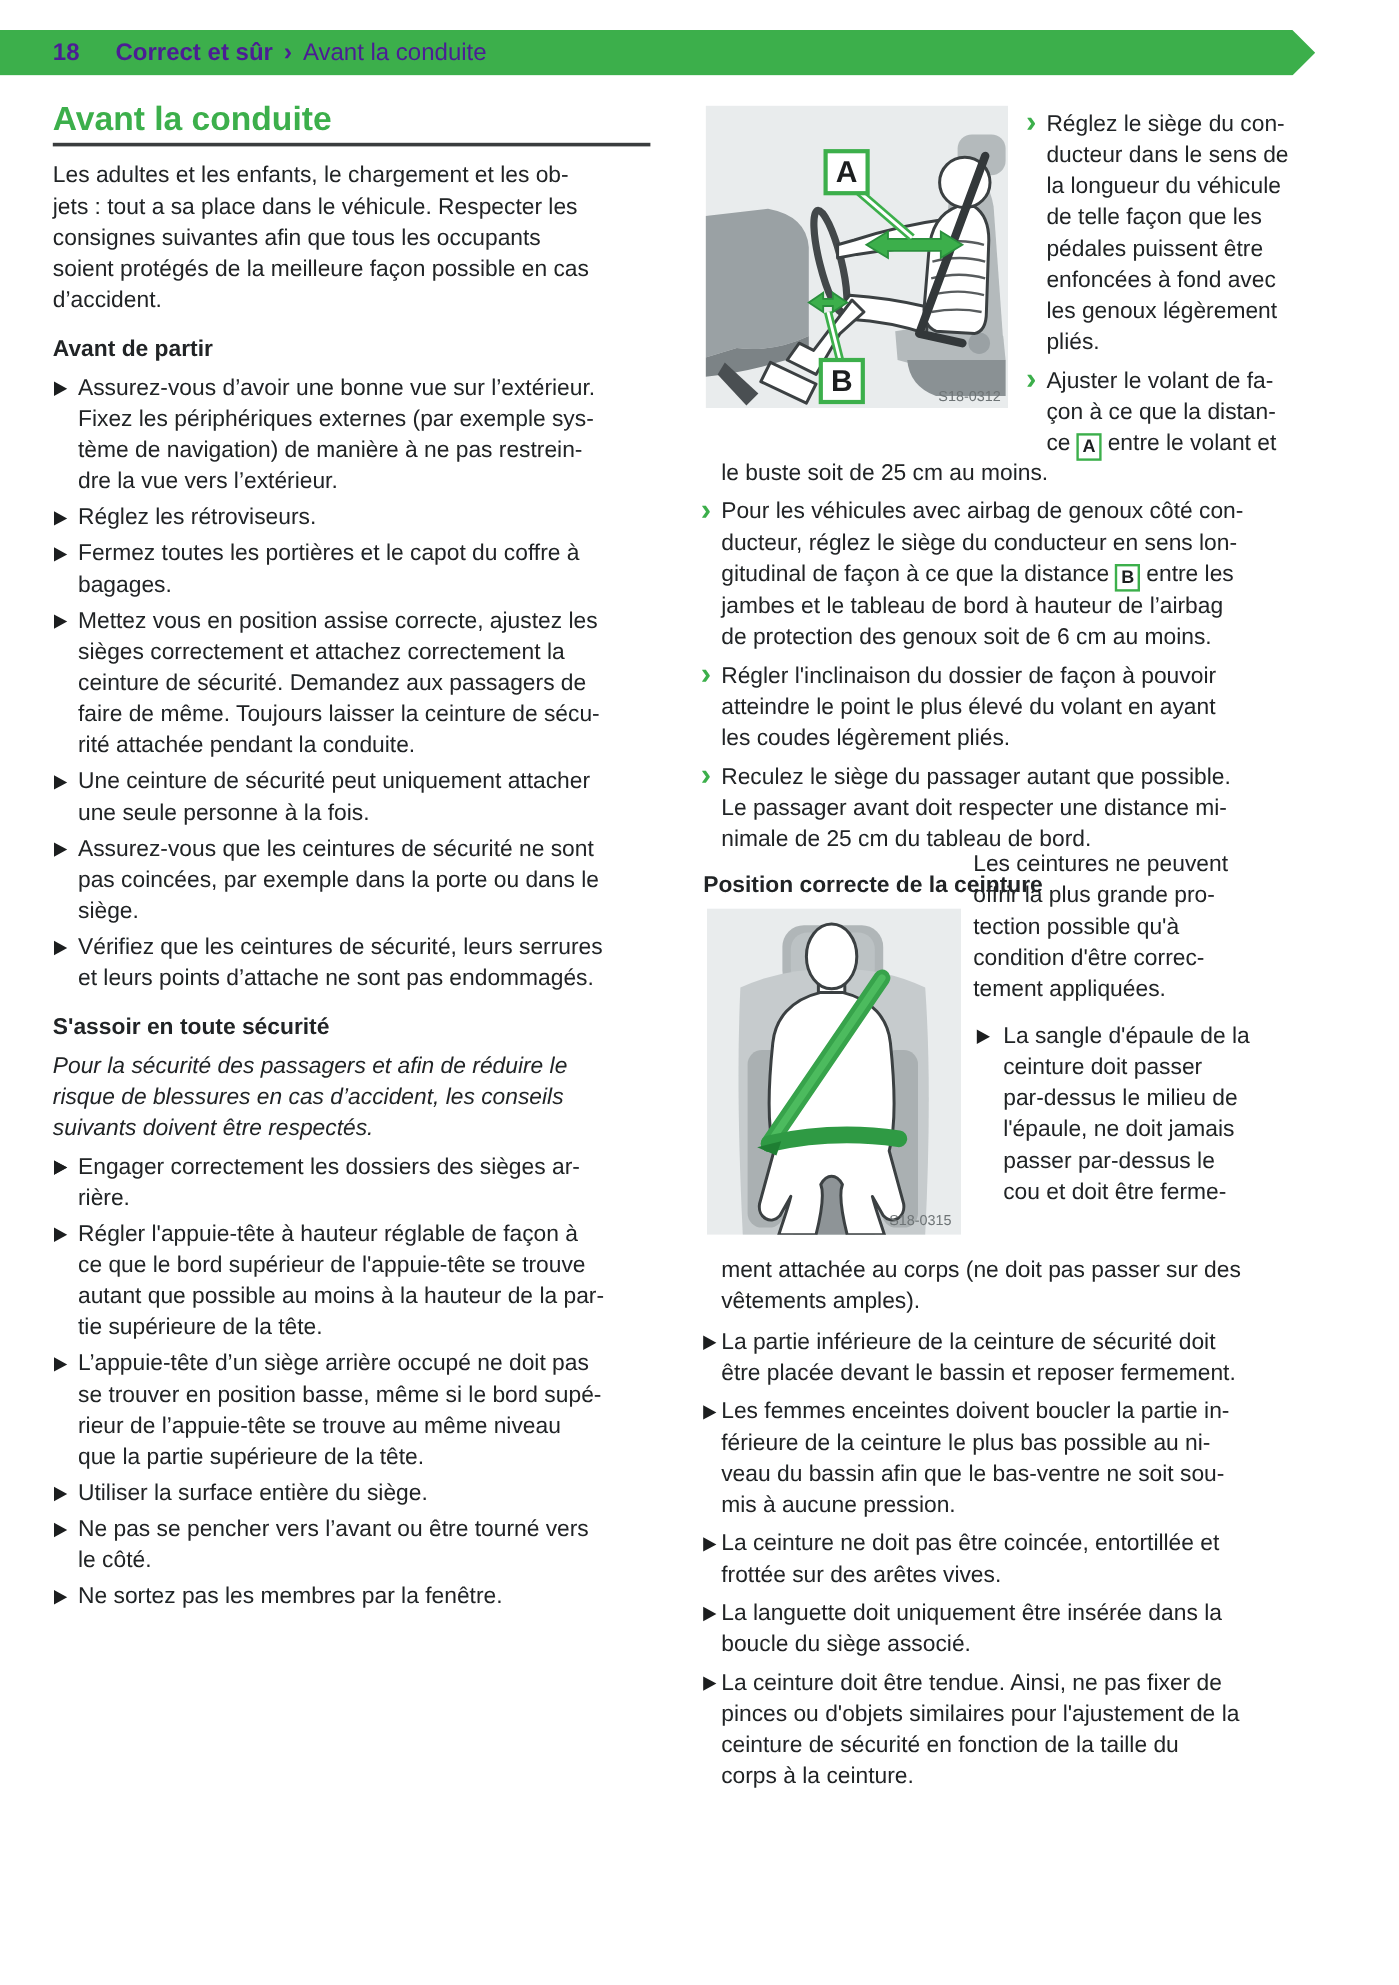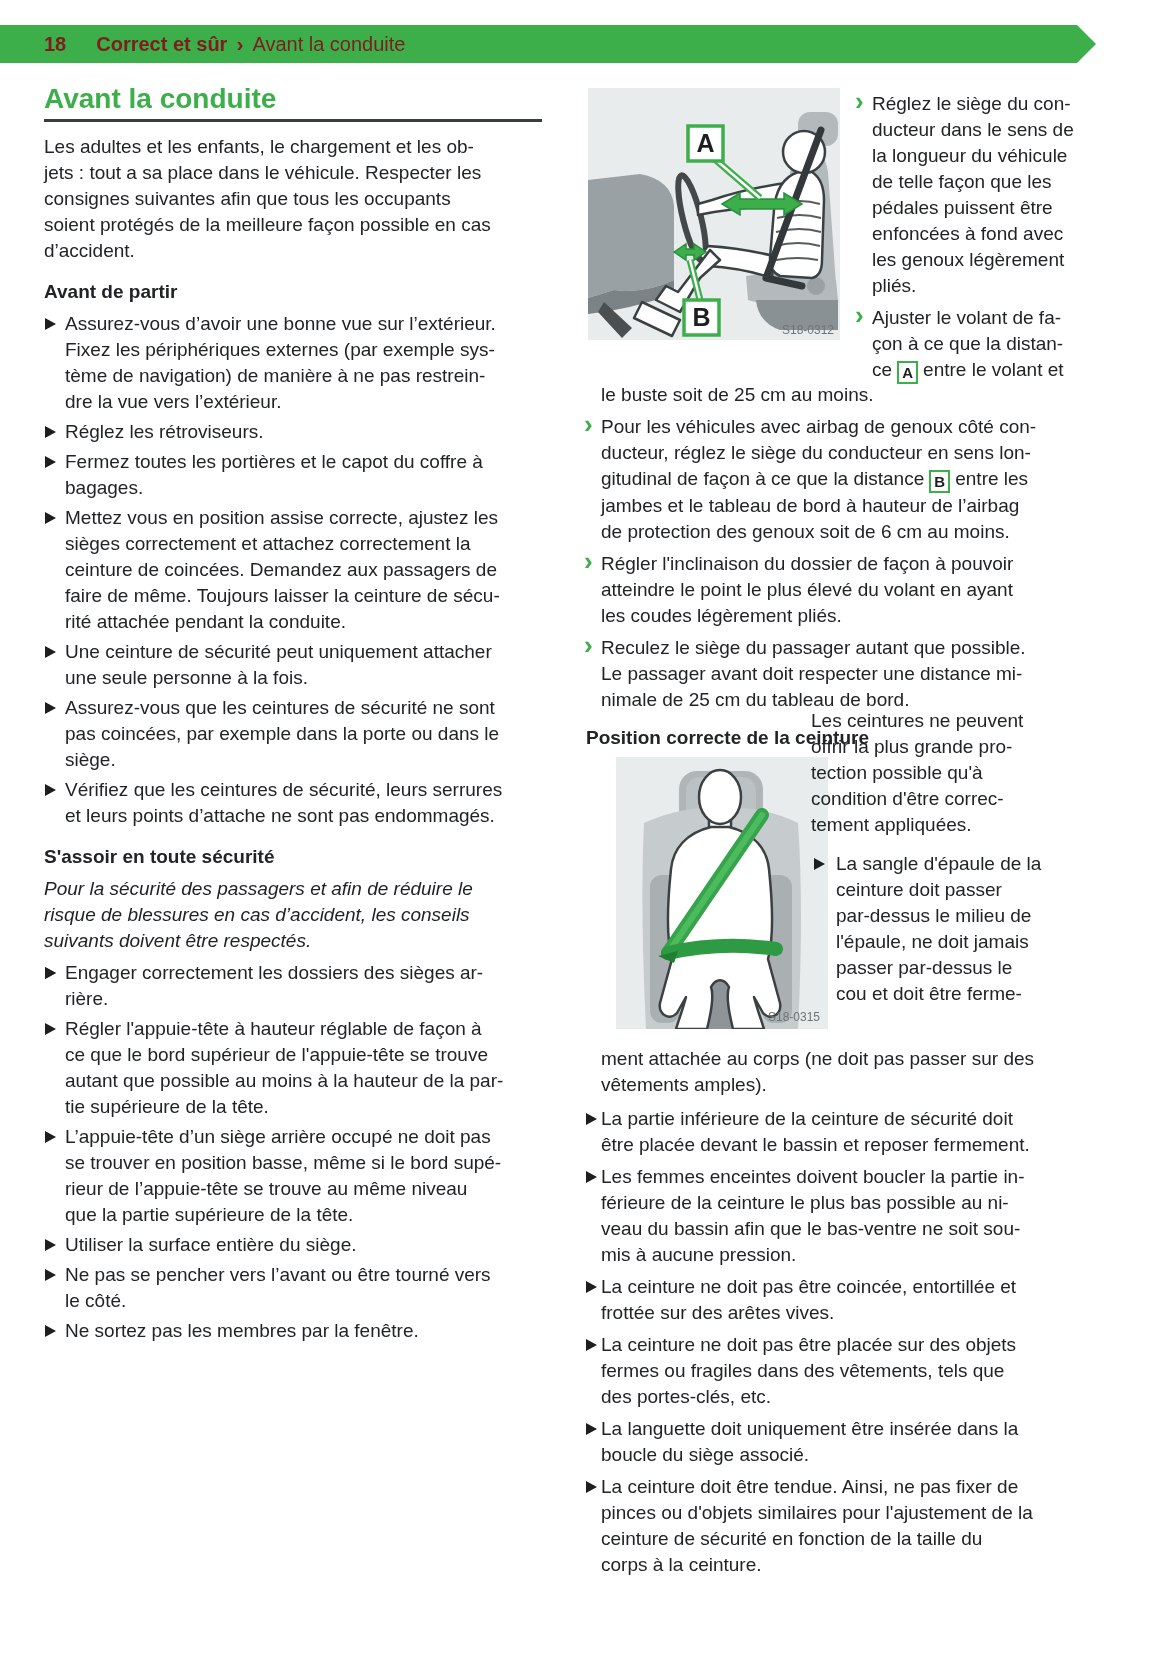--- a/index.html
+++ b/index.html
@@ -1,21 +1,21 @@
 <!DOCTYPE html>
 <html><head>
 <meta charset="utf-8">
 <style>
   html,body{margin:0;padding:0;background:#ffffff;}
   .page{position:relative;width:1166px;height:1654px;background:#ffffff;overflow:hidden;
         font-family:"Liberation Sans",sans-serif;color:#212426;}
   
   .hdr{position:absolute;left:0;top:25px;width:1096px;height:38px;background:#3CAF4B;
        clip-path:polygon(0 0,1077px 0,1096px 19px,1077px 38px,0 38px);
-       color:#7f1d1d;display:flex;align-items:center;font-size:20px;}
+       color:#4c1d95;display:flex;align-items:center;font-size:20px;}
   .hdr .num{font-weight:bold;margin-left:44px;}
   .hdr .sec{font-weight:bold;margin-left:30px;}
   .hdr .sep{margin:0 9px;font-size:21px;font-weight:bold;}
   
   .col-l{position:absolute;left:44px;top:84px;width:498px;font-size:19px;line-height:26px;}
   h1.title{font-size:28px;line-height:30px;color:#3CAF4B;font-weight:bold;margin:0;
            padding-bottom:5px;border-bottom:3px solid #3a3d3e;}
   .intro{margin-top:12px;}
   .sub{font-weight:bold;margin-top:15px;}
   .p2{margin-top:6px;font-style:italic;}
@@ -27,21 +27,21 @@
   
   .fig1{position:absolute;left:588px;top:88px;width:252px;height:252px;}
   .nb1{position:absolute;left:857px;top:85px;width:286px;font-size:19px;line-height:26px;}
   .nb1 li{padding-left:18px;margin-top:5px;}
   .nb1 li:first-child{margin-top:0;}
   .chev{position:absolute;left:-2px;top:-3px;color:#3CAF4B;font-weight:bold;font-size:26px;line-height:26px;}
   .rlow{position:absolute;left:586px;top:382px;width:552px;font-size:19px;line-height:26px;}
   .cont{padding-left:15px;}
   .glist li{padding-left:15px;margin-top:6px;}
   .possub{font-weight:bold;margin-top:12px;}
-  .fig2{position:absolute;left:589px;top:757px;width:176px;height:272px;margin-left:27px;}
+  .fig2{position:absolute;left:589px;top:757px;width:176px;height:272px;}
   .nb2{position:absolute;left:811px;top:708px;width:332px;font-size:19px;line-height:26px;}
   .nb2 li{padding-left:25px;margin-top:13px;}
   .nb2 .tri{left:3px;}
   .rbot{position:absolute;left:586px;top:1046px;width:552px;font-size:19px;line-height:26px;}
   .rbot ul{margin-top:8px;}
   .rbot li{padding-left:15px;margin-top:6px;}
   .rbot .tri{left:0;}
   .chip{display:inline-block;min-width:21px;border:2px solid #3CAF4B;background:#fff;color:#1c1e1f;
         font-weight:bold;font-size:15px;line-height:19px;text-align:center;padding:0 2px;margin:0 5px;
         vertical-align:-2px;box-sizing:border-box;}
@@ -69,21 +69,21 @@
     <ul>
       <li><span class="tri"></span><span class="ml">Assurez-vous d’avoir une bonne vue sur l’extérieur.
 Fixez les périphériques externes (par exemple sys-
 tème de navigation) de manière à ne pas restrein-
 dre la vue vers l’extérieur.</span></li>
       <li><span class="tri"></span><span class="ml">Réglez les rétroviseurs.</span></li>
       <li><span class="tri"></span><span class="ml">Fermez toutes les portières et le capot du coffre à
 bagages.</span></li>
       <li><span class="tri"></span><span class="ml">Mettez vous en position assise correcte, ajustez les
 sièges correctement et attachez correctement la
-ceinture de coincées. Demandez aux passagers de
+ceinture de sécurité. Demandez aux passagers de
 faire de même. Toujours laisser la ceinture de sécu-
 rité attachée pendant la conduite.</span></li>
       <li><span class="tri"></span><span class="ml">Une ceinture de sécurité peut uniquement attacher
 une seule personne à la fois.</span></li>
       <li><span class="tri"></span><span class="ml">Assurez-vous que les ceintures de sécurité ne sont
 pas coincées, par exemple dans la porte ou dans le
 siège.</span></li>
       <li><span class="tri"></span><span class="ml">Vérifiez que les ceintures de sécurité, leurs serrures
 et leurs points d’attache ne sont pas endommagés.</span></li>
     </ul>
@@ -241,23 +241,20 @@
 vêtements amples).</div>
     <ul>
       <li><span class="tri"></span><span class="ml">La partie inférieure de la ceinture de sécurité doit
 être placée devant le bassin et reposer fermement.</span></li>
       <li><span class="tri"></span><span class="ml">Les femmes enceintes doivent boucler la partie in-
 férieure de la ceinture le plus bas possible au ni-
 veau du bassin afin que le bas-ventre ne soit sou-
 mis à aucune pression.</span></li>
       <li><span class="tri"></span><span class="ml">La ceinture ne doit pas être coincée, entortillée et
 frottée sur des arêtes vives.</span></li>
-      <li><span class="tri"></span><span class="ml">La ceinture ne doit pas être placée sur des objets
-fermes ou fragiles dans des vêtements, tels que
-des portes-clés, etc.</span></li>
       <li><span class="tri"></span><span class="ml">La languette doit uniquement être insérée dans la
 boucle du siège associé.</span></li>
       <li><span class="tri"></span><span class="ml">La ceinture doit être tendue. Ainsi, ne pas fixer de
 pinces ou d'objets similaires pour l'ajustement de la
 ceinture de sécurité en fonction de la taille du
 corps à la ceinture.</span></li>
     </ul>
   </div>
 
 </div>

